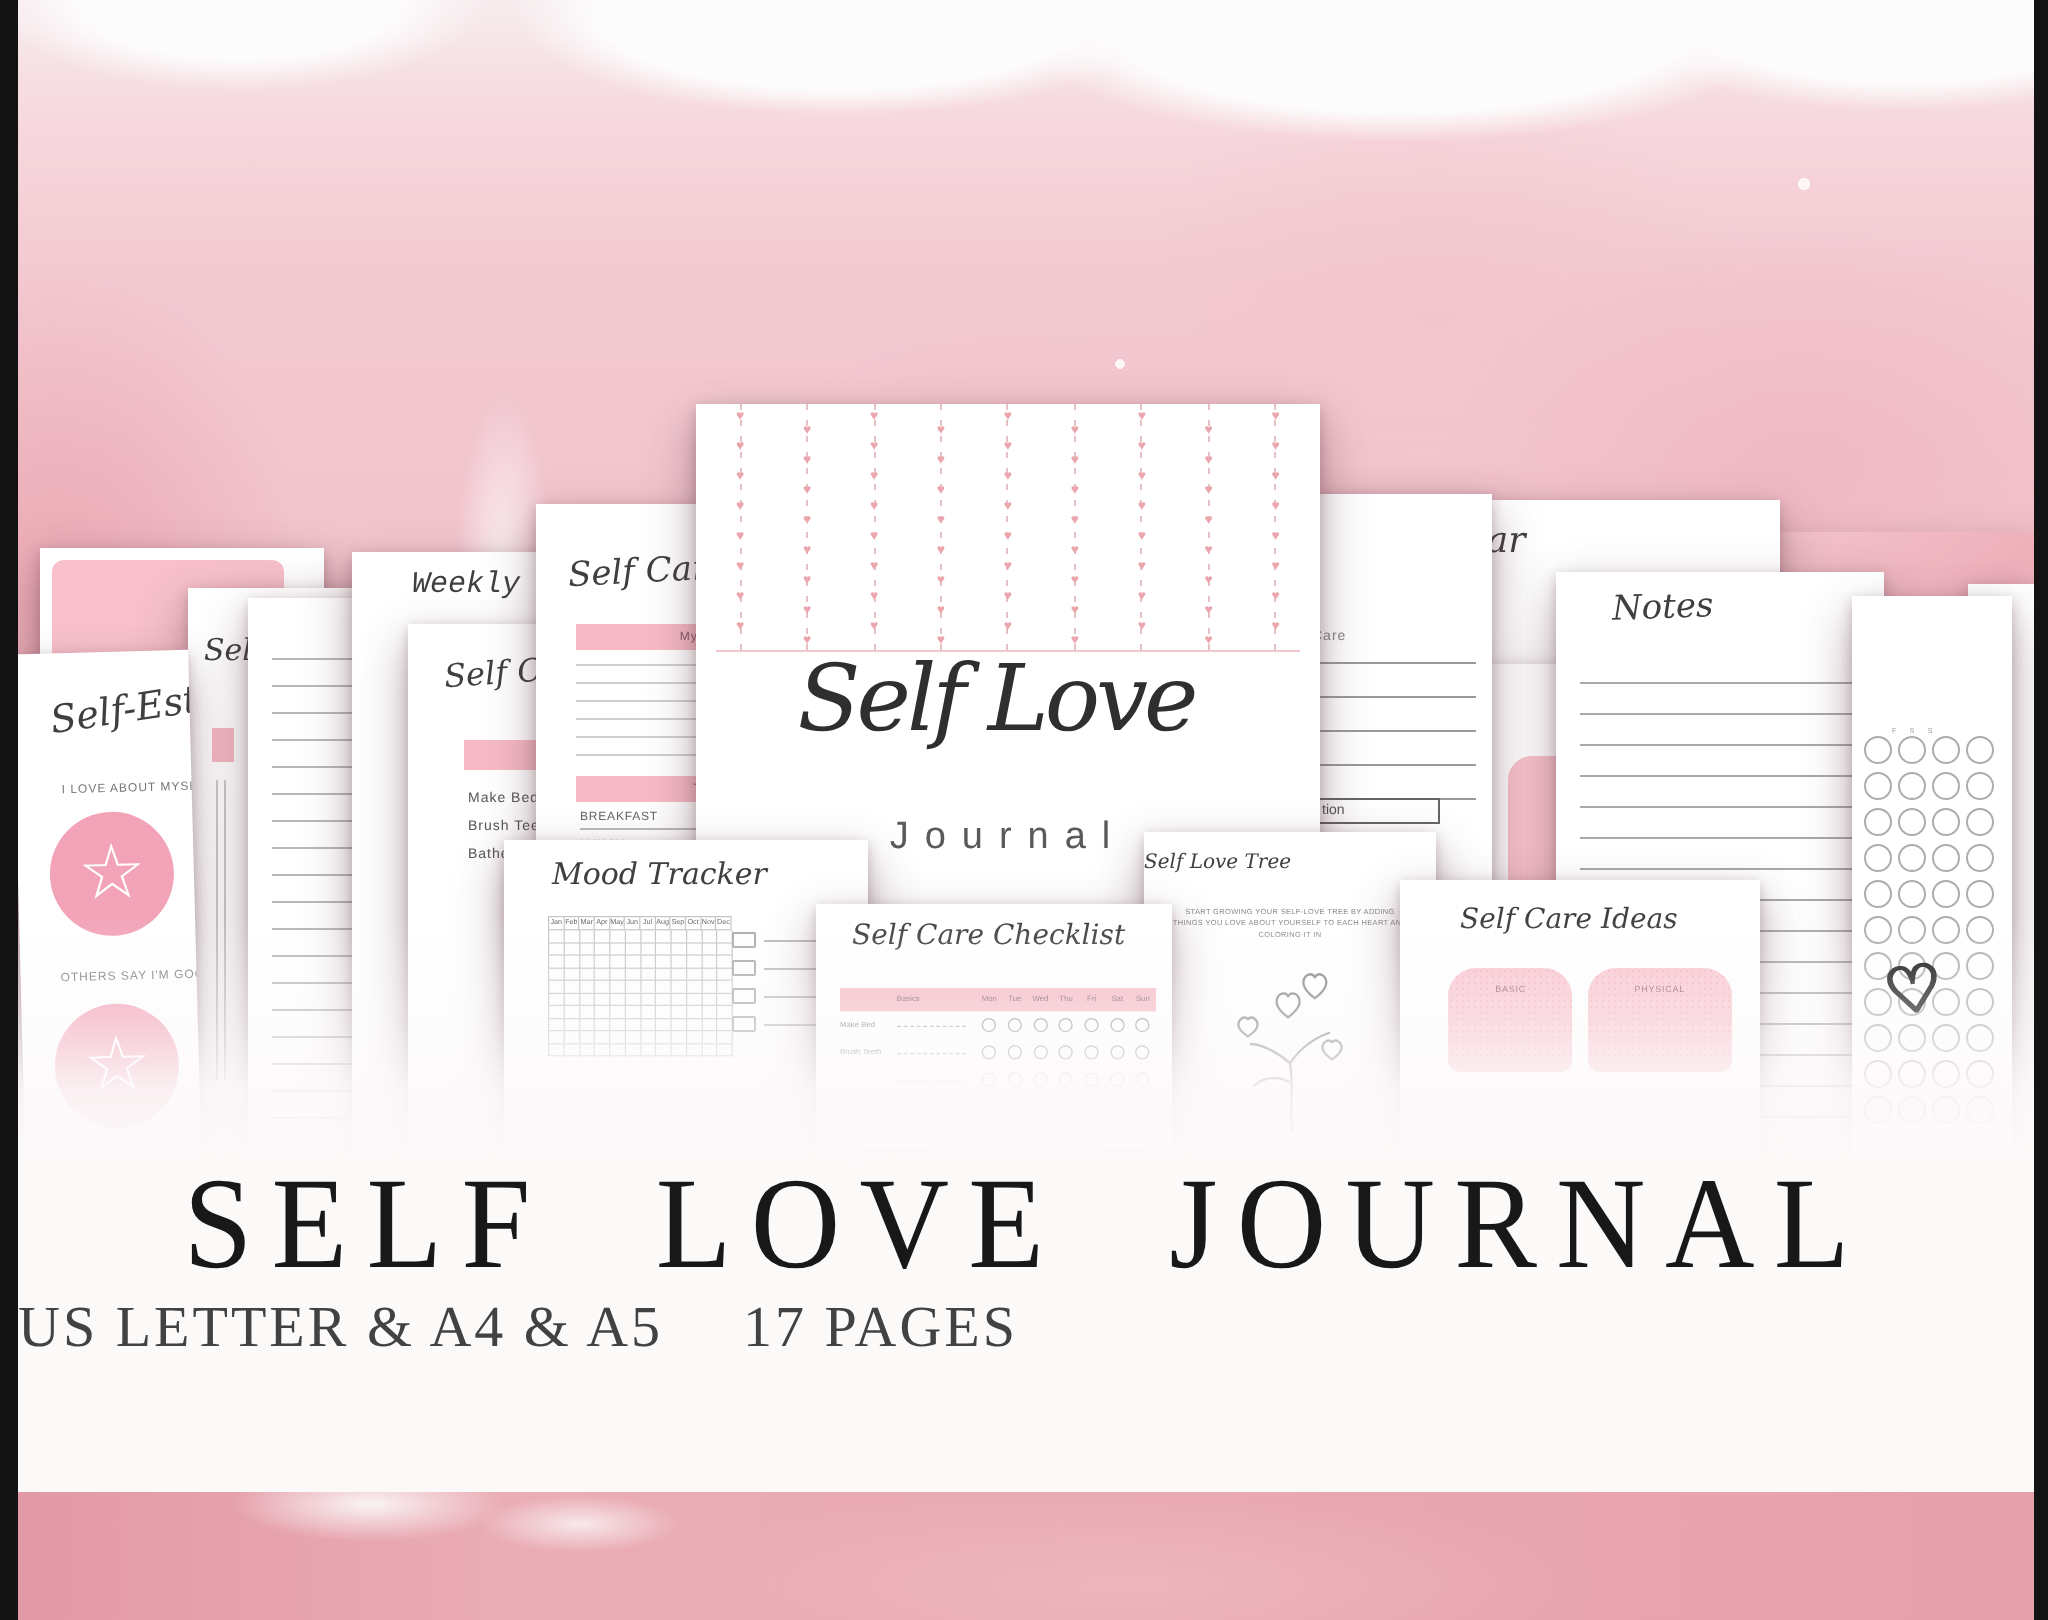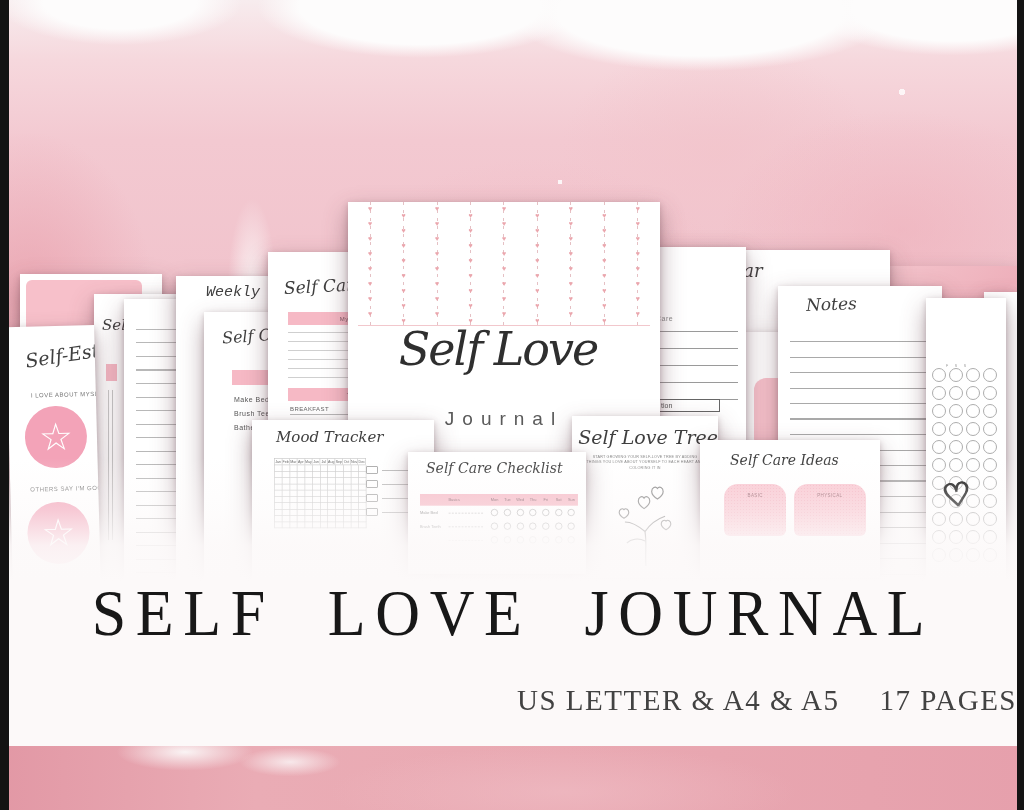--- a/index.html
+++ b/index.html
@@ -130,34 +130,34 @@
   .cl-days span{width:19.7px;text-align:center;font-size:6px;color:#7d5a62;}
   .cl-row{display:flex;align-items:center;height:21px;}
   .cl-lbl{width:44px;font-size:6px;color:#777;white-space:nowrap;overflow:hidden;}
   .cl-dash{flex:1;border-bottom:1px dashed #aaa;margin-right:8px;height:1px;}
   .cl-circles{display:flex;width:138px;}
   .cl-circles i{width:19.7px;display:flex;justify-content:center;}
   .cl-circles i::before{content:"";width:9px;height:9px;border:1px solid #999;border-radius:50%;}
   .cl-row.ghost{opacity:.5;}
 
   .p-tree{left:572px;top:416px;width:146px;height:162px;z-index:14;}
-  .p-tree .t{position:absolute;left:0;top:10px;width:146px;text-align:right;font-size:19px;}
+  .p-tree .t{position:absolute;left:0;top:10px;width:146px;text-align:left;font-size:10px;}
   .tree-instr{position:absolute;left:50%;top:38px;width:190px;font-size:6px;color:#888;text-align:center;transform:translateX(-50%) scale(.62);transform-origin:50% 0;letter-spacing:.3px;line-height:1.5;}
   .tree-svg{position:absolute;left:30px;top:56px;}
 
   .p-ideas{left:700px;top:440px;width:180px;height:138px;z-index:15;}
   .p-ideas .t{position:absolute;left:30px;top:12px;font-size:14px;}
   .idea-box{position:absolute;top:44px;height:52px;background:#f9c6d0;background-image:radial-gradient(#f4b3c0 .5px,transparent .6px);background-size:3px 3px;border-radius:14px 14px 6px 6px;display:flex;justify-content:center;}
   .ib0{left:24px;width:62px;} .ib1{left:94px;width:72px;}
   .idea-box span{margin-top:9px;font-size:6px;color:#96626c;letter-spacing:.5px;transform:scale(.75);transform-origin:50% 0;}
 
   
   .banner{position:absolute;left:9px;right:7px;z-index:22;text-align:center;font-family:"Liberation Serif",serif;}
   .banner-title{top:576px;font-size:62px;letter-spacing:.155em;word-spacing:.45em;color:#181818;transform:scaleY(1.05);transform-origin:top;}
-  .banner-specs{top:648px;display:flex;justify-content:flex-end;gap:40px;font-size:29px;letter-spacing:1.5px;color:#424242;margin-top:36px;}
+  .banner-specs{top:648px;display:flex;justify-content:flex-start;gap:40px;font-size:29px;letter-spacing:1.5px;color:#424242;}
 </style>
 </head>
 <body>
 
 <div class="stage">
   <div class="wc-top"></div>
 
   <div class="pg p-a">
     <div class="pinksq"></div>
   </div>

